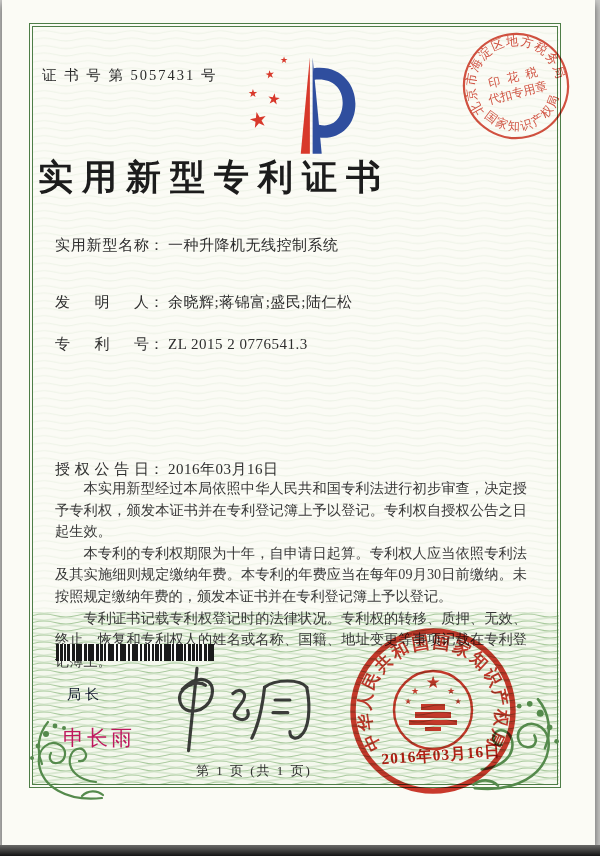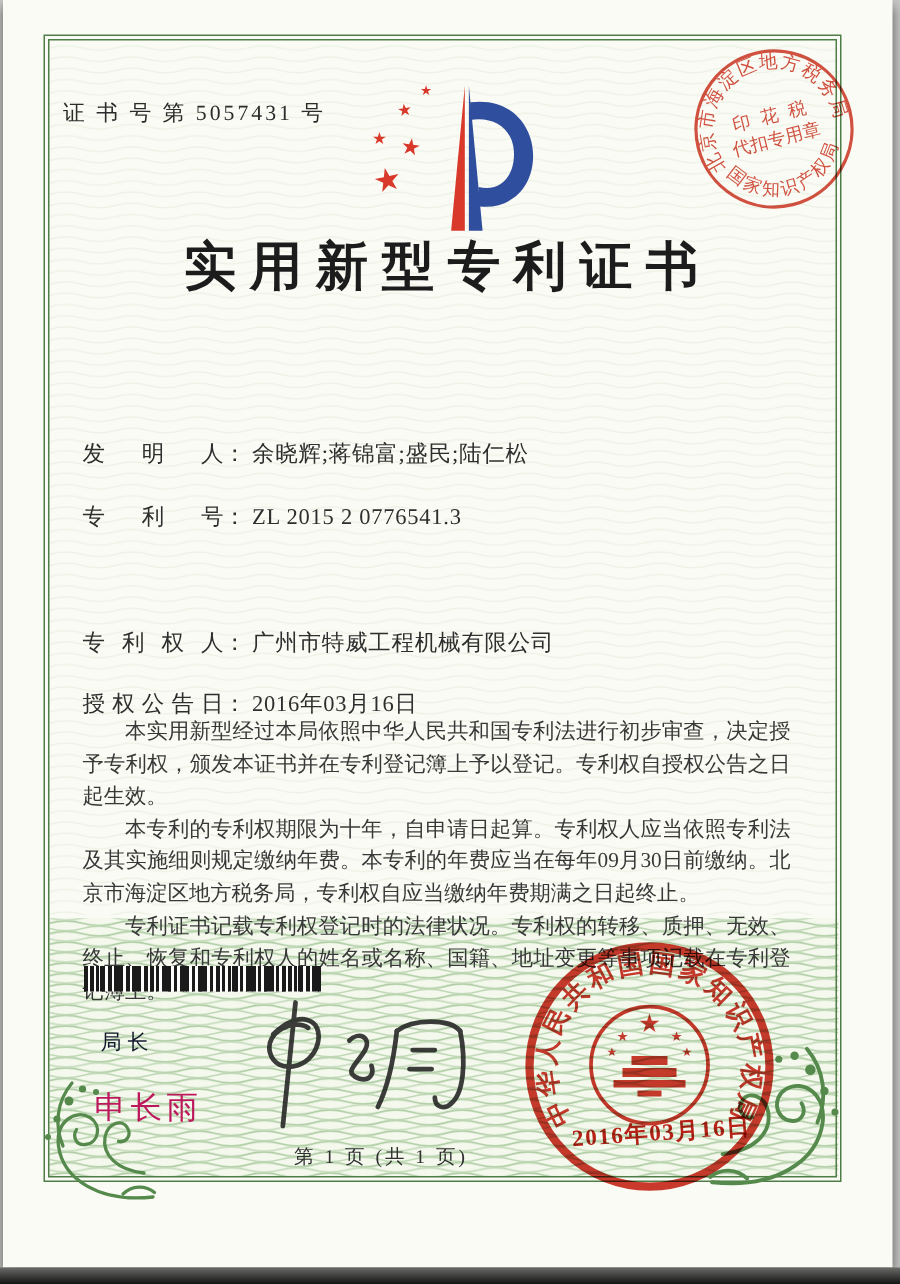--- a/index.html
+++ b/index.html
@@ -25,21 +25,21 @@
     border:1px solid #4e7d47;
   }
   .waves-mid{position:absolute;left:31px;top:28px;opacity:.15;}
   .waves-band{position:absolute;left:31px;top:612px;opacity:.85;}
   .cert-no{
     position:absolute;left:40px;top:66px;font-size:14.5px;color:#2b2b2b;letter-spacing:2px;
   }
   .logo{position:absolute;left:286px;top:50px;}
   .star{position:absolute;color:#d8392b;line-height:1;}
   .doc-title{
-    position:absolute;left:27px;top:154px;width:530px;text-align:center;
+    position:absolute;left:27px;top:154px;width:530px;text-align:left;
     font-size:35px;font-weight:700;color:#1c1c1c;letter-spacing:9px;text-indent:9px;
   }
   .row{position:absolute;left:53px;width:480px;font-size:15px;color:#2e2e2e;}
   .lbl{display:inline-block;width:94px;text-align:justify;text-align-last:justify;}
   .colon{display:inline-block;margin-right:4px;}
   .val{letter-spacing:.5px;}
   .body-text{
     position:absolute;left:53px;top:478px;width:472px;
     font-size:14.2px;line-height:21.6px;color:#383838;text-align:justify;
   }
@@ -159,36 +159,36 @@
     </text>
     <text font-size="12" letter-spacing="1.5" fill="#cf3a28">
       <textPath href="#taxBot">国家知识产权局</textPath>
     </text>
     <text x="62" y="57" font-size="12" letter-spacing="2" text-anchor="middle" fill="#cf3a28">印 花 税</text>
     <text x="62" y="73" font-size="12" text-anchor="middle" fill="#cf3a28">代扣专用章</text>
   </svg>
 
   <div class="doc-title">实用新型专利证书</div>
 
+  <div class="row" style="top:236px">
+    <span class="lbl">实用新型名称</span><span class="colon">：</span><span class="val">一种升降机无线控制系统</span>
+  </div>
   <div class="row" style="top:293px">
     <span class="lbl">发明人</span><span class="colon">：</span><span class="val">余晓辉;蒋锦富;盛民;陆仁松</span>
   </div>
   <div class="row" style="top:335px">
     <span class="lbl">专利号</span><span class="colon">：</span><span class="val">ZL 2015 2 0776541.3</span>
   </div>
-  <div class="row" style="top:419px">
-    <span class="lbl">专利权人</span><span class="colon">：</span><span class="val">广州市特威工程机械有限公司</span>
-  </div>
   <div class="row" style="top:460px">
     <span class="lbl">授权公告日</span><span class="colon">：</span><span class="val">2016年03月16日</span>
   </div>
 
   <div class="body-text">
     <p>本实用新型经过本局依照中华人民共和国专利法进行初步审查，决定授予专利权，颁发本证书并在专利登记簿上予以登记。专利权自授权公告之日起生效。</p>
-    <p>本专利的专利权期限为十年，自申请日起算。专利权人应当依照专利法及其实施细则规定缴纳年费。本专利的年费应当在每年09月30日前缴纳。北京市海淀区地方税务局，专利权自应当缴纳年费期满之日起终止。</p>
+    <p>本专利的专利权期限为十年，自申请日起算。专利权人应当依照专利法及其实施细则规定缴纳年费。本专利的年费应当在每年09月30日前缴纳。未按照规定缴纳年费的，颁发本证书并在专利登记簿上予以登记。</p>
     <p>专利证书记载专利权登记时的法律状况。专利权的转移、质押、无效、终止、恢复和专利权人的姓名或名称、国籍、地址变更等事项记载在专利登记簿上。</p>
   </div>
 
   <div class="barcode"></div>
 
   <div class="sig-title">局长</div>
   <div class="sig-name">申长雨</div>
   <svg class="sig-hand" width="170" height="95" viewBox="0 0 160 90">
     <g fill="none" stroke="#1d1d1d" stroke-width="3" stroke-linecap="round" opacity=".85">
       <path d="M30,26 C46,10 62,16 58,32 C54,48 32,52 28,38 C24,24 44,16 52,22"></path>

